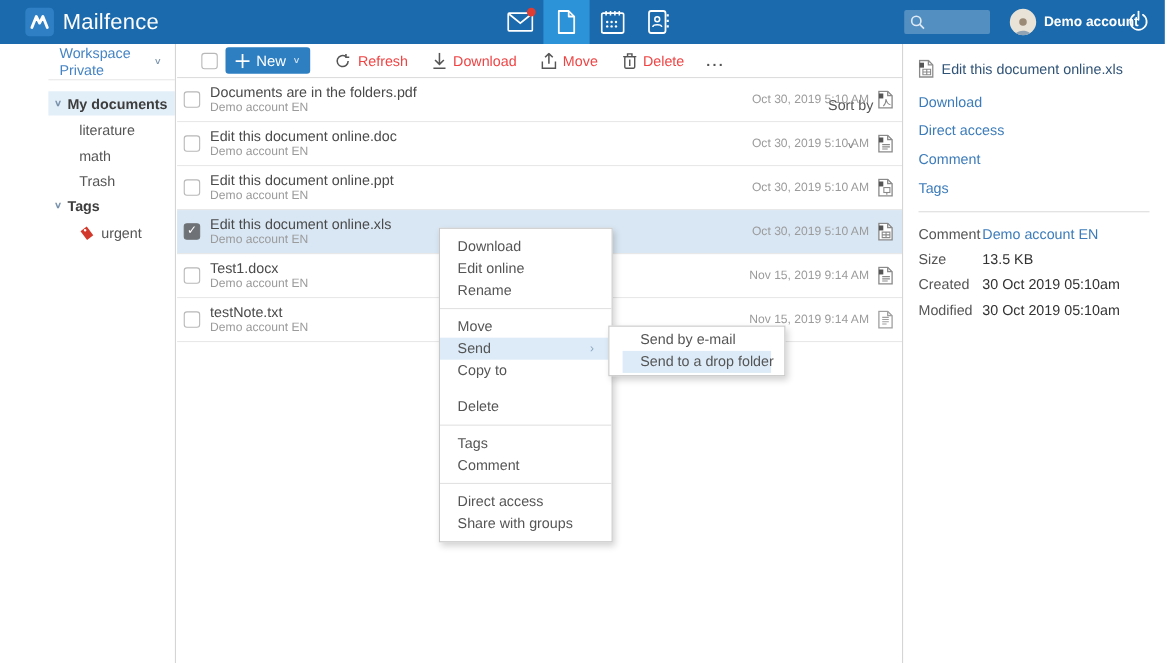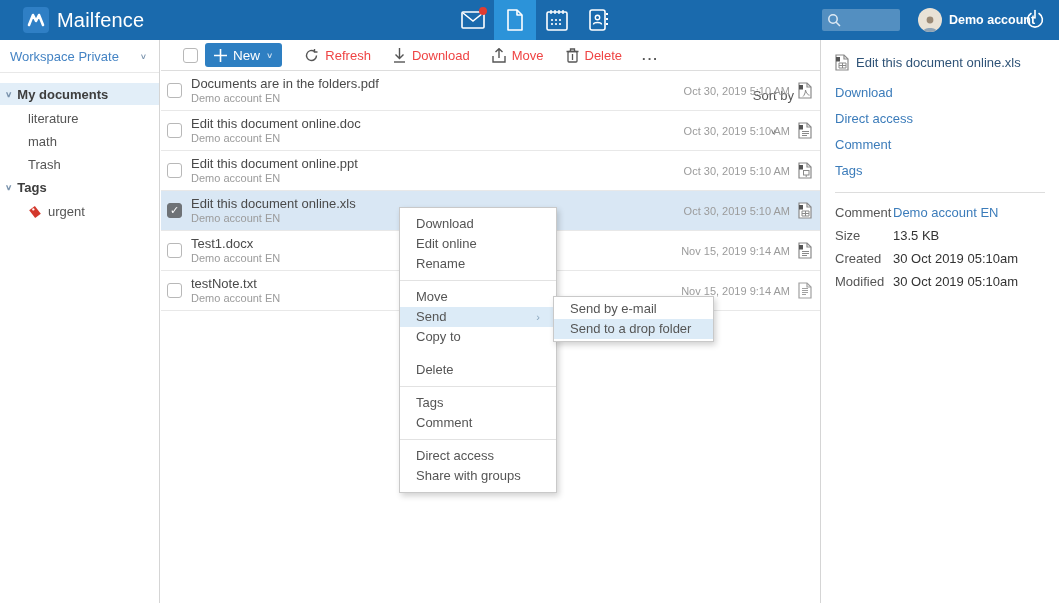--- a/index.html
+++ b/index.html
@@ -21,21 +21,21 @@
   .nav-icon.active { background:#2c93d9; }
   .badge-dot { position:absolute; top:7px; right:7px; width:8px; height:8px; background:#e03c31; border-radius:50%; }
   .search-box { position:absolute; left:822px; top:9px; width:78px; height:22px;
     background:rgba(255,255,255,.25); border-radius:2px; display:flex; align-items:center; padding-left:5px; }
   .account { position:absolute; left:918px; top:0; height:40px; display:flex; align-items:center; gap:7px; cursor:pointer; }
   .avatar { width:24px; height:24px; border-radius:50%; background:#e9e2d6; overflow:hidden; display:flex; align-items:flex-end; justify-content:center; }
   .account-name { color:#fff; font-size:12.5px; font-weight:bold; }
   .power-btn { position:absolute; right:12px; top:8px; width:24px; height:24px; cursor:pointer; }
   
   .sidebar { position:absolute; top:40px; left:0; width:160px; height:563px;
-    background:#fff; border-right:1px solid #d5d5d5; }
+    background:#fff; border-right:1px solid #d5d5d5;padding-left:44px; }
   .workspace-row { height:33px; display:flex; align-items:center; justify-content:space-between;
     padding:0 12px 0 10px; border-bottom:1px solid #e8e8e8; cursor:pointer; }
   .workspace-label { color:#4584c4; font-size:13px; }
   .tree { padding-top:10px; }
   .tree-head { height:22px; display:flex; align-items:center; gap:5px; padding-left:5px;
     font-weight:bold; color:#3d3d3d; cursor:pointer; margin-bottom:2px; }
   .tree-head.active { background:#e2eef8; }
   .tree-item { height:23px; display:flex; align-items:center; padding-left:28px; color:#555; cursor:pointer; }
   .chev { color:#7a93ad; font-size:10px; transform:scaleY(.8); }
   .tag-icon { margin-right:6px; }
@@ -60,21 +60,21 @@
   
   .ctx-menu { position:absolute; left:399px; top:207px; width:158px; background:#fff;
     border:1px solid #c9c9c9; box-shadow:2px 3px 6px rgba(0,0,0,.18); z-index:40; }
   .menu-group { padding:6px 0; }
   .menu-divider { border-top:1px solid #e2e2e2; }
   .menu-divider.hidden-line { border-top-color:transparent; }
   .menu-item { height:20px; line-height:20px; padding:0 16px; color:#555; cursor:pointer;
     display:flex; justify-content:space-between; align-items:center; white-space:nowrap; }
   .menu-item.hl { background:#dcebf7; }
   .submenu { position:absolute; left:553px; top:296px; width:161px; background:#fff;
-    border:1px solid #c9c9c9; box-shadow:2px 3px 6px rgba(0,0,0,.18); z-index:41; padding:2px 0; }
+    border:1px solid #c9c9c9; box-shadow:2px 3px 6px rgba(0,0,0,.18); z-index:41; padding:2px 12px; }
   .submenu .menu-item { height:20px; }
   
   .panel { position:absolute; top:40px; left:820px; width:239px; height:563px;
     background:#fff; border-left:1px solid #d5d5d5; padding:14px 14px 0 14px; }
   .panel-title { display:flex; align-items:center; gap:7px; color:#2f5377; font-size:13px; margin-bottom:14px; }
   .panel-link { color:#3c7cba; margin-bottom:11px; cursor:pointer; width:max-content; }
   .panel-divider { border-top:1px solid #ddd; margin:14px 0 12px 0; }
   .meta-row { display:flex; margin-bottom:8px; }
   .meta-label { width:58px; color:#555; flex:none; }
   .meta-value { color:#333; }

